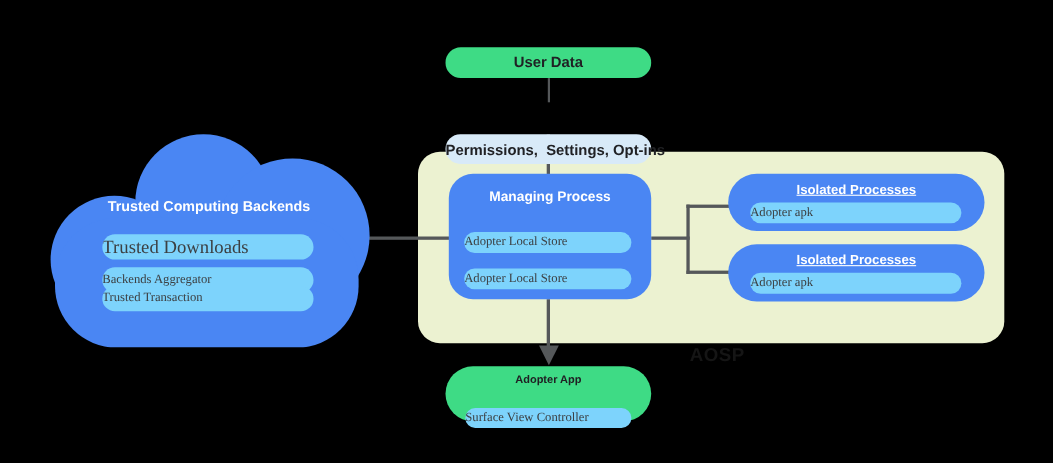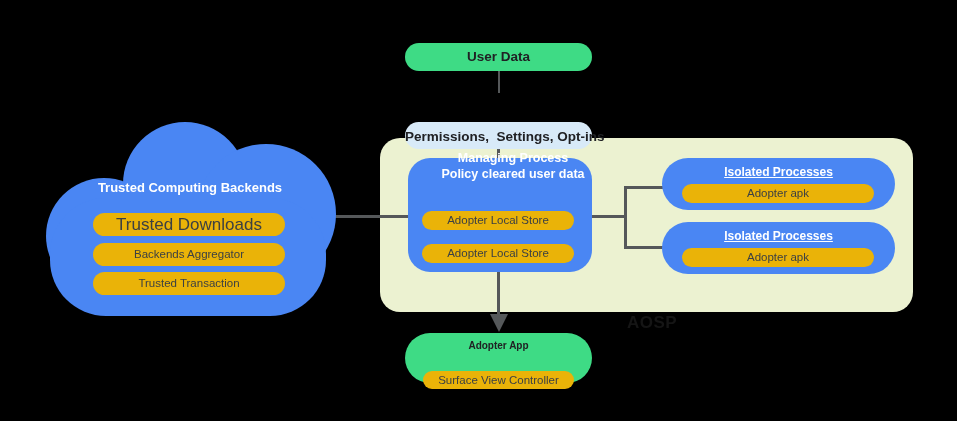--- a/index.html
+++ b/index.html
@@ -21,22 +21,22 @@
     background:#ECF2D1;border-radius:20px;
   }
   .green-pill{background:#3EDB85;border-radius:14px;}
   .lightblue-pill{background:#D8EAF8;border-radius:15px;}
   .blue-box{background:#4A86F3;}
   .pill-label{
     color:#202124;font-weight:bold;font-size:13.5px;text-align:center;
     white-space:pre;
   }
   .white-pill{
-    position:absolute;background:#eab308;border-radius:12px;
-    color:#3C4043;text-align:center;overflow:hidden;
+    position:absolute;background:#7dd3fc;border-radius:12px;
+    color:#3C4043;overflow:hidden;font-family:Liberation Serif, serif;
   }
   .cloud-title{
     position:absolute;z-index:4;color:#FFFFFF;font-weight:bold;font-size:13px;
     text-align:center;
   }
   .box-title{
     position:absolute;z-index:4;color:#FFFFFF;font-weight:bold;text-align:center;
   }
   .underlined{text-decoration:underline;}
   .aosp-label{
@@ -68,29 +68,28 @@
     <g fill="#4A86F3">
       <circle cx="143" cy="66" r="62"></circle>
       <circle cx="224" cy="96" r="70"></circle>
       <circle cx="62" cy="118" r="58"></circle>
       <rect x="8" y="80" width="276" height="118" rx="56"></rect>
     </g>
   </svg>
   <div class="cloud-title" style="left:62px;top:180px;width:256px;">Trusted Computing Backends</div>
   <div class="white-pill" style="z-index:4;left:93px;top:213px;width:192px;height:23px;line-height:23px;font-size:17px;">Trusted Downloads</div>
   <div class="white-pill" style="z-index:4;left:93px;top:243px;width:192px;height:23px;line-height:23px;font-size:11.5px;">Backends Aggregator</div>
-  <div class="white-pill" style="z-index:4;left:93px;top:272px;width:192px;height:23px;line-height:23px;font-size:11.5px;">Trusted Transaction</div>
+  <div class="white-pill" style="z-index:4;left:93px;top:260px;width:192px;height:23px;line-height:23px;font-size:11.5px;">Trusted Transaction</div>
 
   <div class="aosp-box"></div>
   <div class="aosp-label" style="left:627px;top:284px;">AOSP</div>
 
   <div class="shape blue-box" style="left:408px;top:158px;width:184px;height:114px;border-radius:22px;"></div>
-  <div class="box-title" style="left:408px;top:151px;width:184px;font-size:12.5px;line-height:15.5px;margin-left:13px;">
+  <div class="box-title" style="left:408px;top:172px;width:184px;font-size:12.5px;line-height:15.5px;">
     <span>Managing Process</span><br>
-    <span>Policy cleared user data</span>
   </div>
   <div class="white-pill" style="z-index:4;left:422px;top:211px;width:152px;height:19px;line-height:19px;font-size:11.5px;">Adopter Local Store</div>
   <div class="white-pill" style="z-index:4;left:422px;top:244px;width:152px;height:19px;line-height:19px;font-size:11.5px;">Adopter Local Store</div>
 
   <div class="shape blue-box" style="left:662px;top:158px;width:233px;height:52px;border-radius:26px;"></div>
   <div class="box-title underlined" style="left:662px;top:165px;width:233px;font-size:12px;">Isolated Processes</div>
   <div class="white-pill" style="z-index:4;left:682px;top:184px;width:192px;height:19px;line-height:19px;font-size:11.5px;">Adopter apk</div>
 
   <div class="shape blue-box" style="left:662px;top:222px;width:233px;height:52px;border-radius:26px;"></div>
   <div class="box-title underlined" style="left:662px;top:229px;width:233px;font-size:12px;">Isolated Processes</div>

